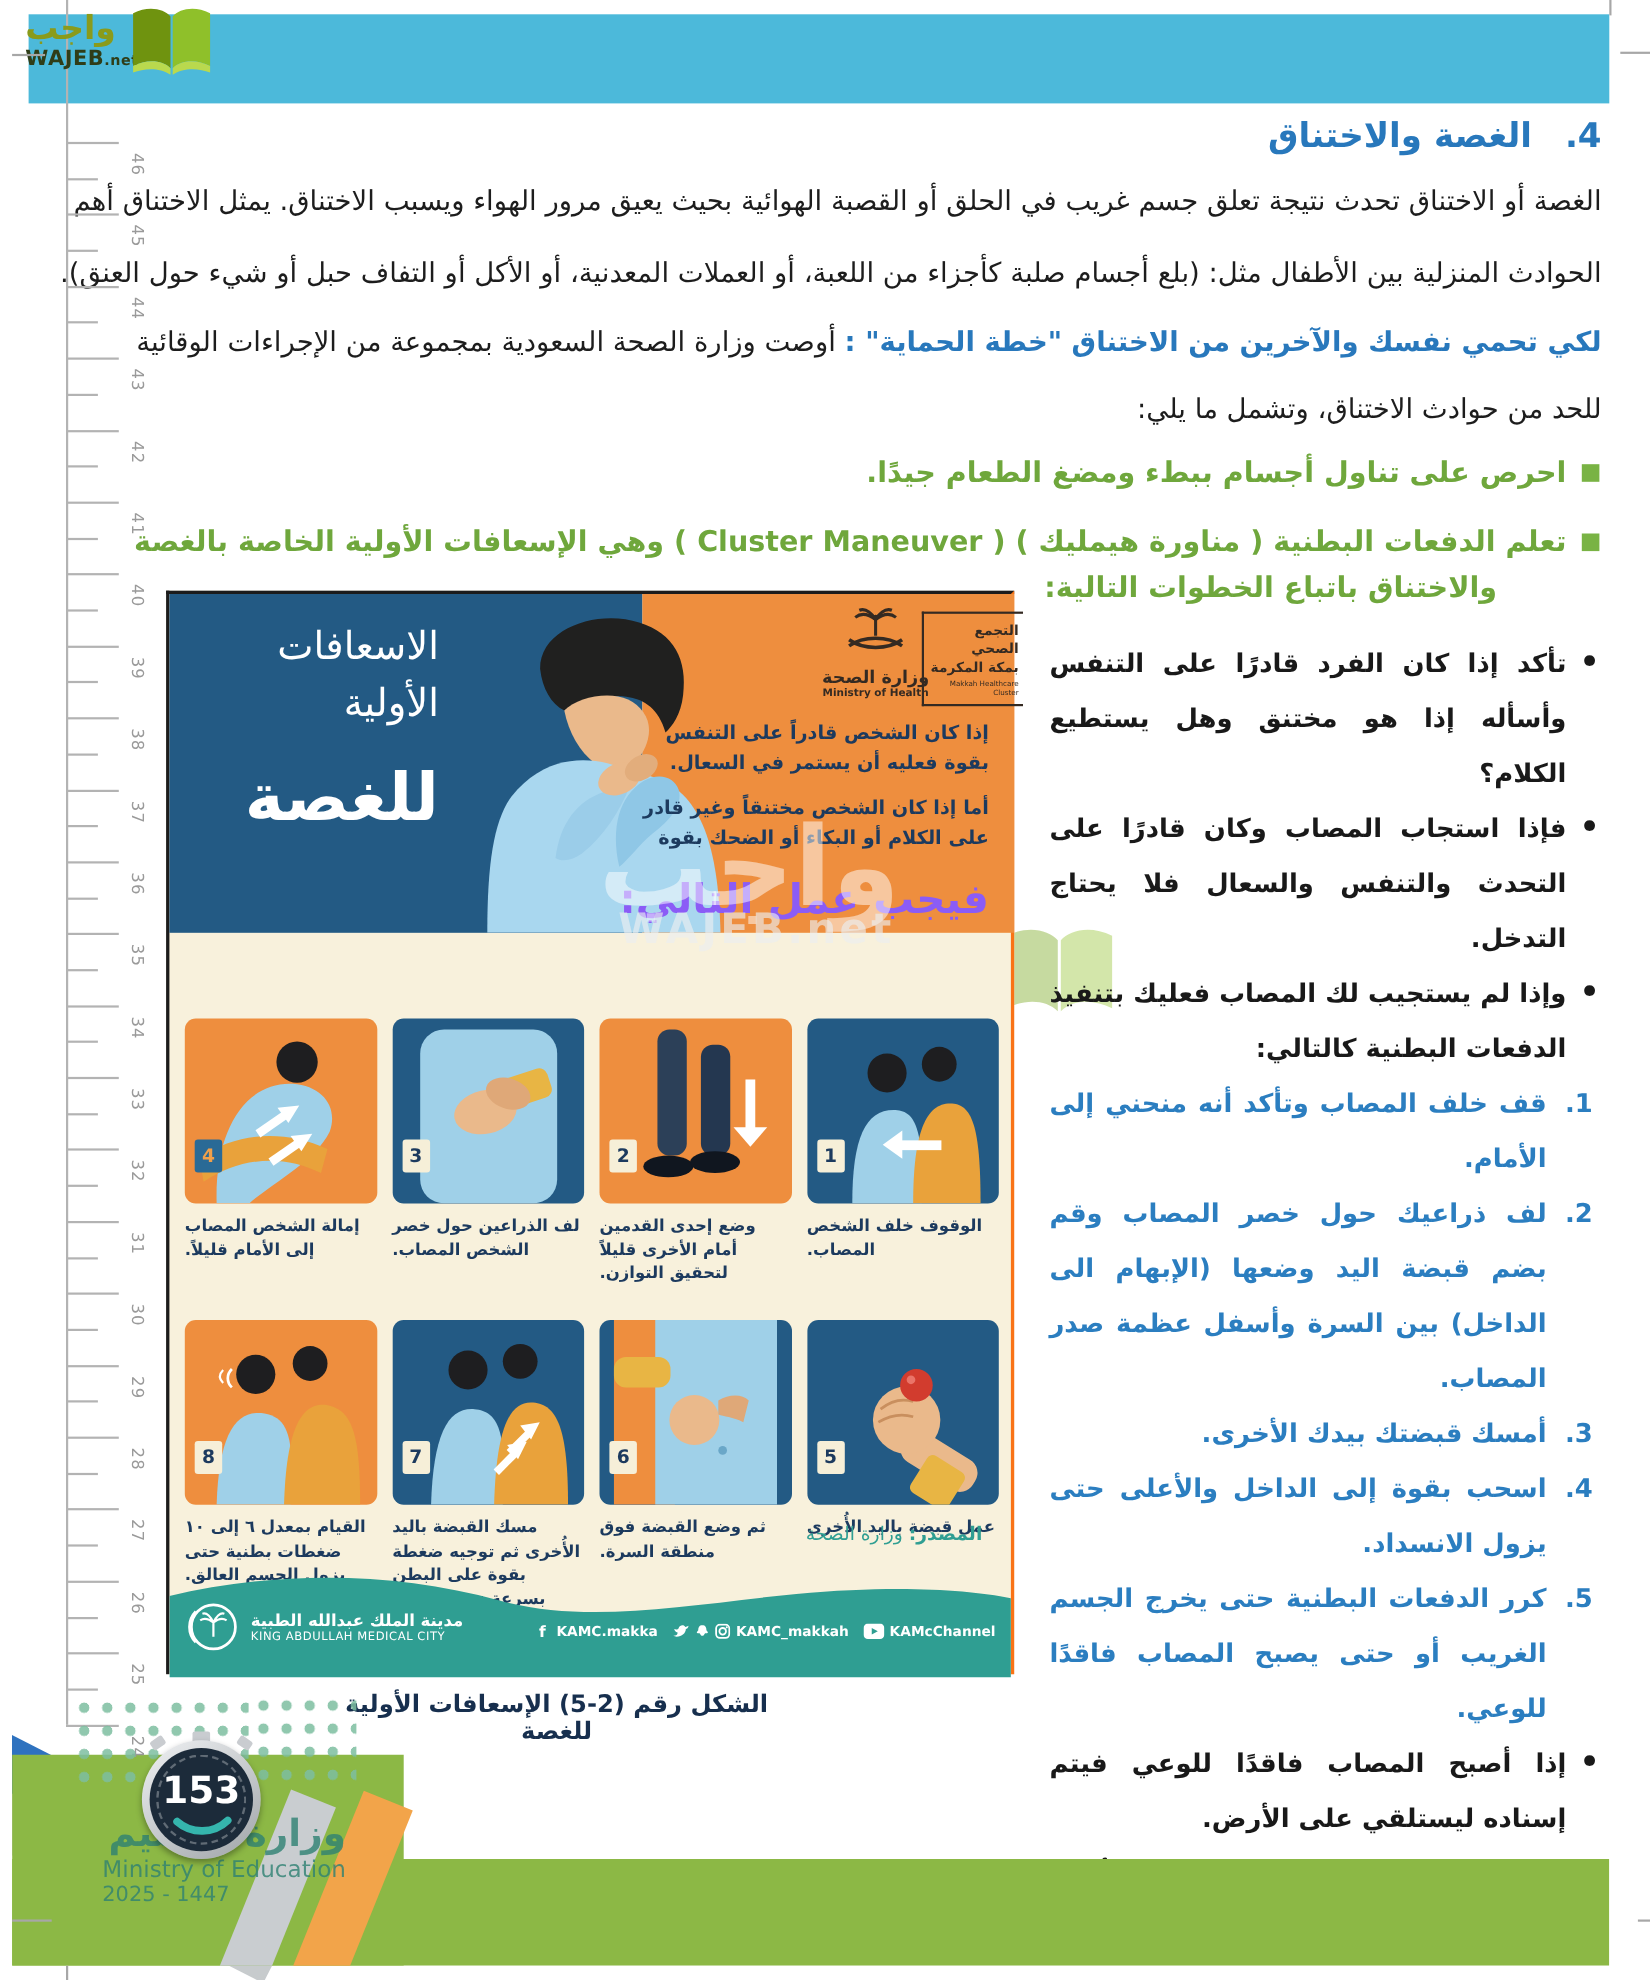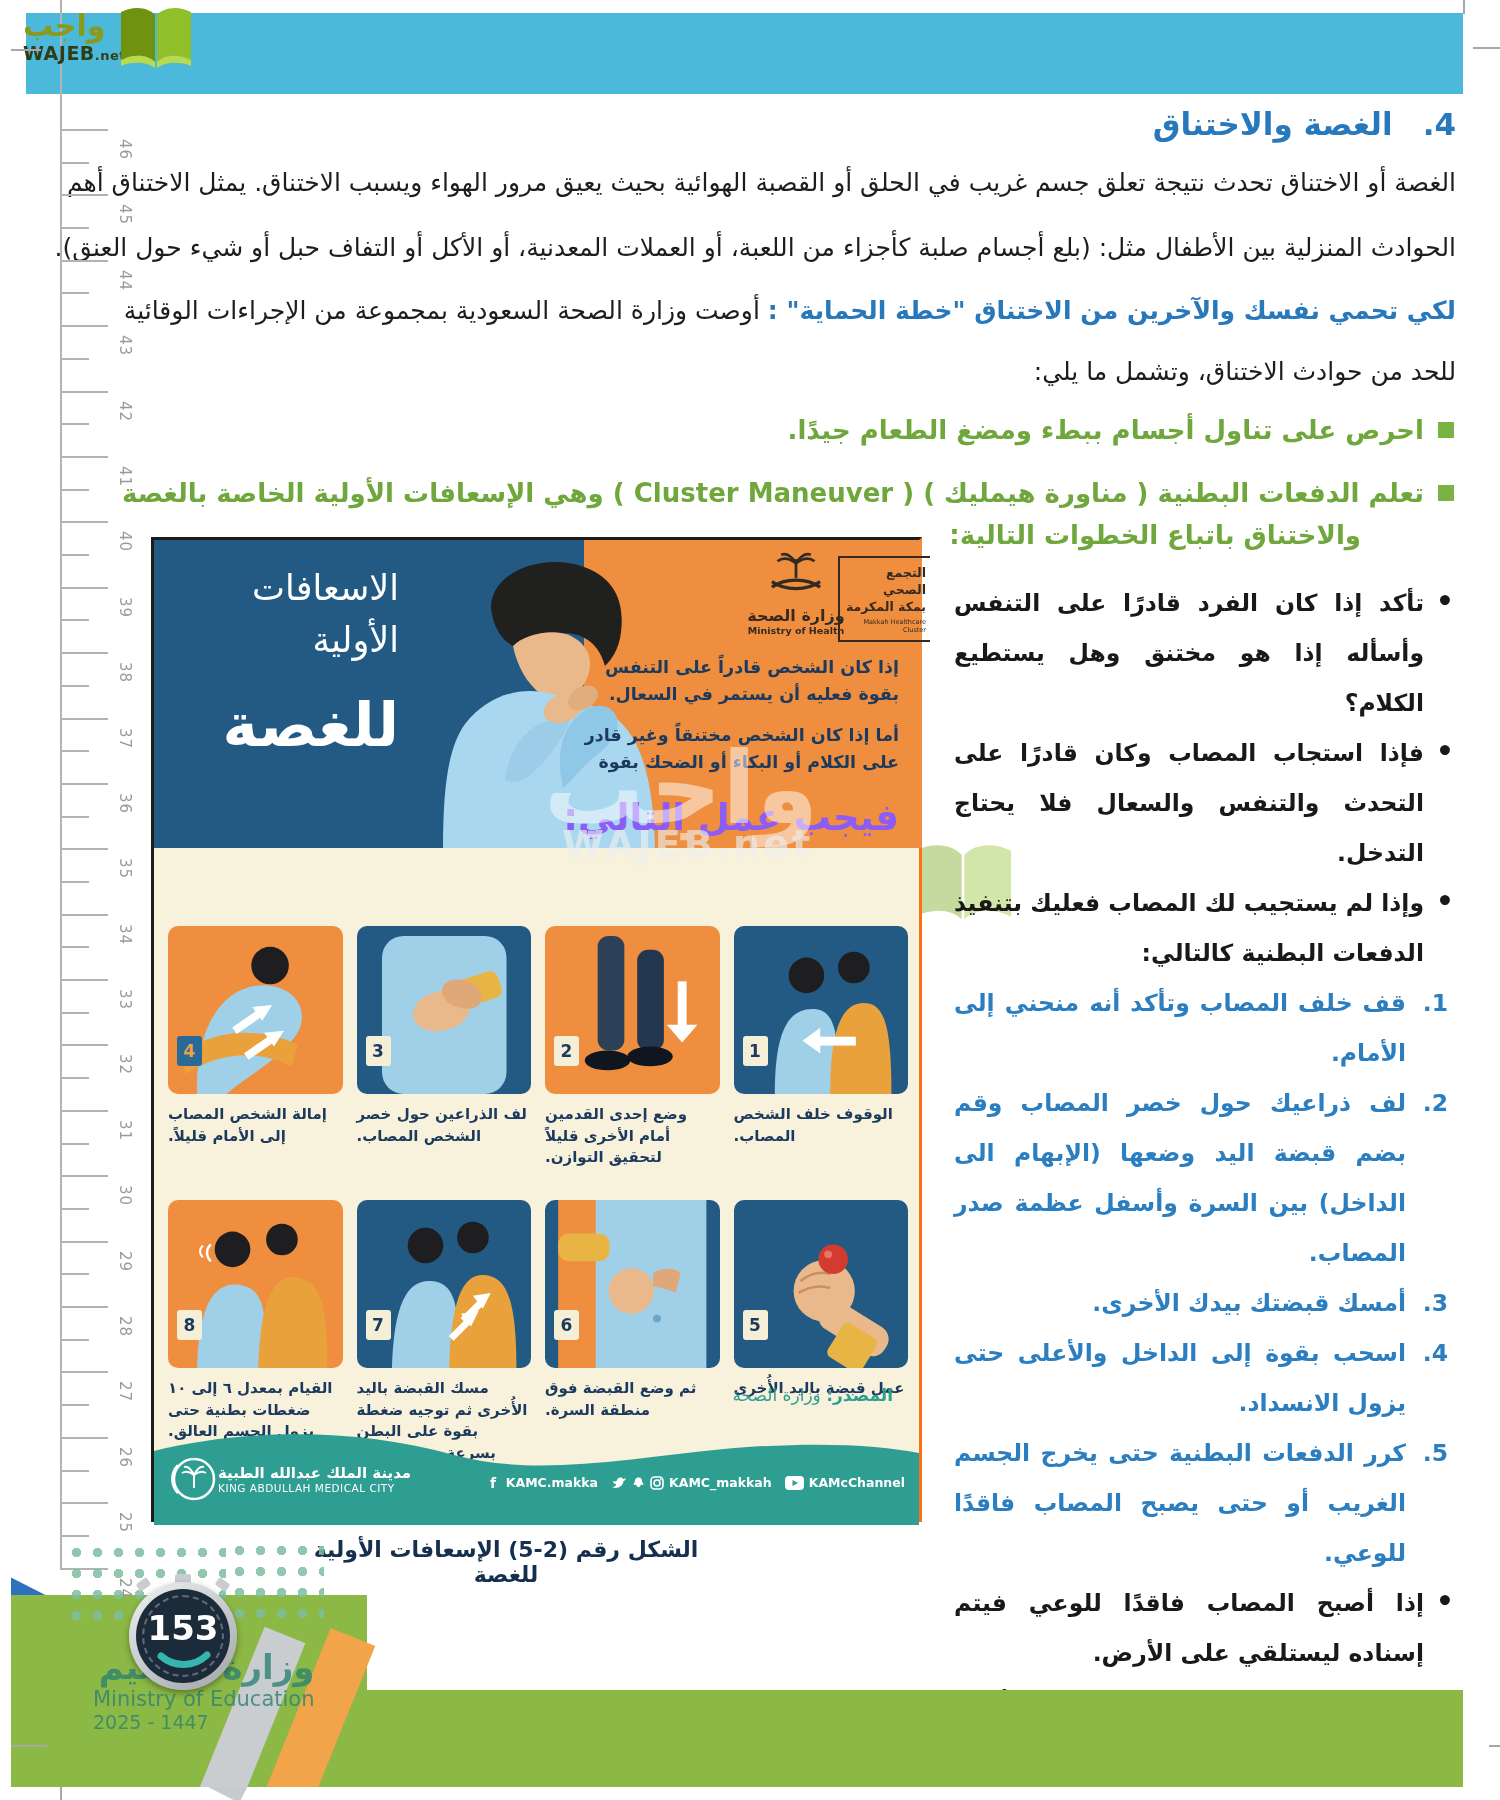--- a/index.html
+++ b/index.html
@@ -83,21 +83,21 @@
          display:flex;align-items:center;justify-content:center;direction:ltr;}
   .badge.blue{background:#2a6a96;color:#f0a04a;}
   .step-caption{margin-top:10px;min-height:96px;direction:rtl;text-align:left;
                 color:#1c3a5e;font-size:15px;font-weight:bold;line-height:21.5px;}
 
   .p-source{right:26px;top:845px;direction:rtl;font-size:17px;color:#2f9e92;}
   .p-source .lbl{font-weight:bold;}
 
   .p-footer{left:0;top:885px;width:765px;height:100px;}
   .p-footer svg.wave{position:absolute;left:0;top:0;width:100%;height:100%;}
-  .kamc{left:16px;top:30px;display:flex;align-items:center;color:#fff;z-index:2;}
+  .kamc{left:16px;top:30px;display:flex;align-items:center;gap:10px;color:#fff;z-index:2;}
   .kamc .ar{font-size:15px;font-weight:bold;direction:rtl;}
   .kamc .en{font-size:10.5px;letter-spacing:.5px;}
   .socials{right:14px;top:50px;display:flex;align-items:center;gap:13px;color:#fff;
            font-size:12.5px;font-weight:bold;z-index:2;}
   .soc{display:flex;align-items:center;gap:5px;}
 
   .fig-caption{left:295px;top:1537px;width:400px;text-align:center;direction:rtl;
                color:#172f4e;font-size:22px;font-weight:bold;}
 
   

